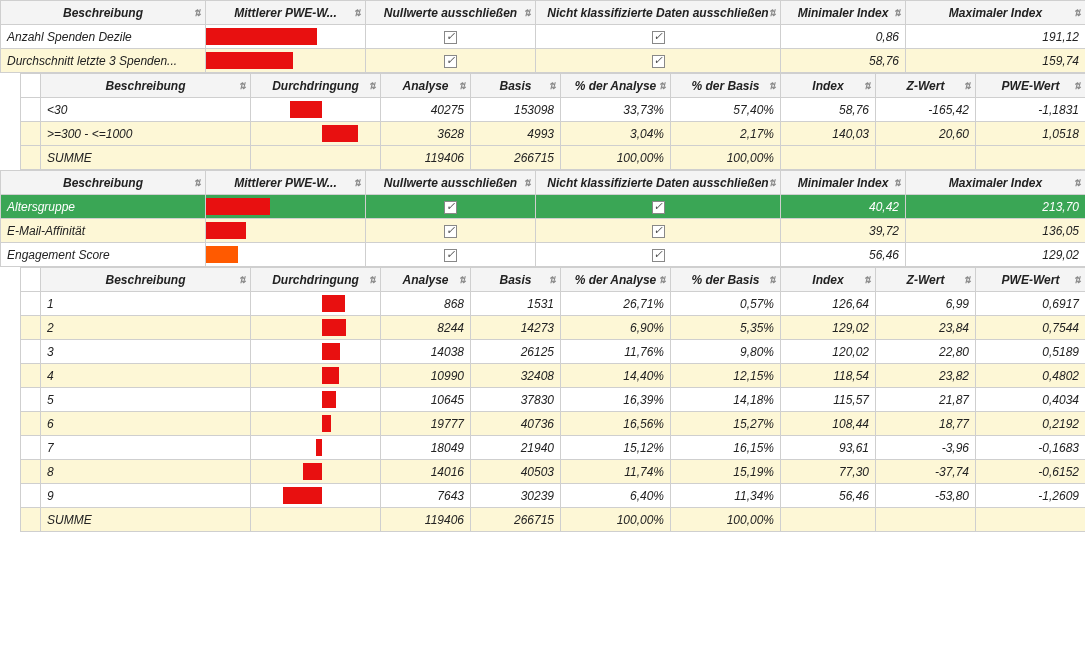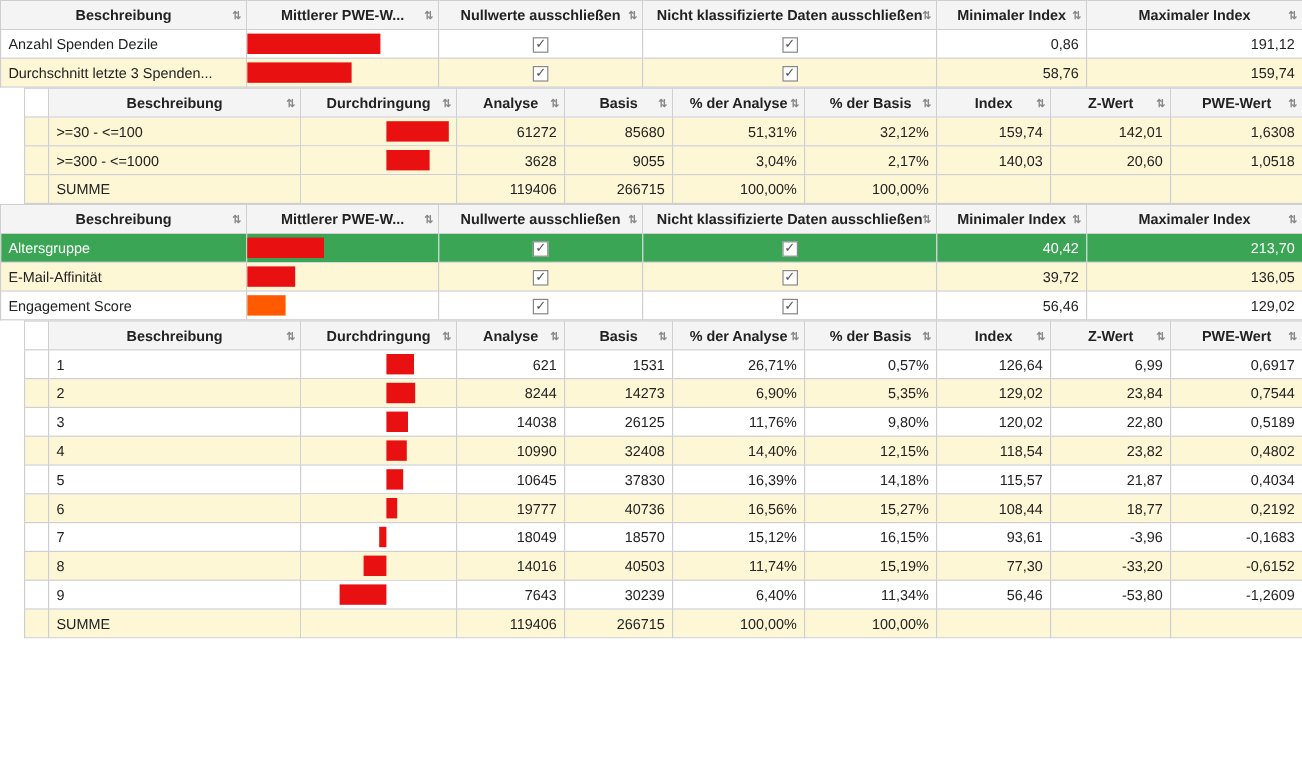--- a/index.html
+++ b/index.html
@@ -8,20 +8,21 @@
     font-family: "Segoe UI", Tahoma, sans-serif;
     font-size: 12px;
     color: #222;
     background: #fff;
     width: 1085px;
   }
   table {
     border-collapse: collapse;
     width: 100%;
     table-layout: fixed;
+    font-style: italic;
   }
   th, td {
     border: 1px solid #cfcfcf;
     padding: 3px 6px;
     height: 24px;
     overflow: hidden;
     white-space: nowrap;
     text-overflow: ellipsis;
   }
   th {
@@ -135,42 +136,42 @@
       <th><span>Analyse</span><span class="sort-glyph">⇅</span></th>
       <th><span>Basis</span><span class="sort-glyph">⇅</span></th>
       <th><span>% der Analyse</span><span class="sort-glyph">⇅</span></th>
       <th><span>% der Basis</span><span class="sort-glyph">⇅</span></th>
       <th><span>Index</span><span class="sort-glyph">⇅</span></th>
       <th><span>Z-Wert</span><span class="sort-glyph">⇅</span></th>
       <th><span>PWE-Wert</span><span class="sort-glyph">⇅</span></th>
     </tr>
   </thead>
   <tbody id="detail1-body">
-      <tr class="alt">
-        <td class="expand-col"></td>
-        <td class="txt">&gt;=30 - &lt;=100</td>
-        <td class="bar-cell">
-          <div class="bar" style="left:55%;width:40%"></div>
-        </td>
-        <td class="num">61272</td>
-        <td class="num">85680</td>
-        <td class="num">51,31%</td>
-        <td class="num">32,12%</td>
-        <td class="num">159,74</td>
-        <td class="num">142,01</td>
-        <td class="num">1,6308</td>
+      <tr>
+        <td class="expand-col"></td>
+        <td class="txt">&lt;30</td>
+        <td class="bar-cell">
+          <div class="bar" style="left:30%;width:25%"></div>
+        </td>
+        <td class="num">40275</td>
+        <td class="num">153098</td>
+        <td class="num">33,73%</td>
+        <td class="num">57,40%</td>
+        <td class="num">58,76</td>
+        <td class="num">-165,42</td>
+        <td class="num">-1,1831</td>
       </tr>
       <tr class="alt">
         <td class="expand-col"></td>
         <td class="txt">&gt;=300 - &lt;=1000</td>
         <td class="bar-cell">
           <div class="bar" style="left:55%;width:28%"></div>
         </td>
         <td class="num">3628</td>
-        <td class="num">9055</td>
+        <td class="num">4993</td>
         <td class="num">3,04%</td>
         <td class="num">2,17%</td>
         <td class="num">140,03</td>
         <td class="num">20,60</td>
         <td class="num">1,0518</td>
       </tr>
       <tr class="alt">
         <td class="expand-col"></td>
         <td class="txt">SUMME</td>
         <td class="bar-cell"></td>
@@ -265,21 +266,21 @@
       <th><span>PWE-Wert</span><span class="sort-glyph">⇅</span></th>
     </tr>
   </thead>
   <tbody id="detail2-body">
       <tr>
         <td class="expand-col"></td>
         <td class="txt">1</td>
         <td class="bar-cell">
           <div class="bar" style="left:55%;width:18%"></div>
         </td>
-        <td class="num">621</td>
+        <td class="num">868</td>
         <td class="num">1531</td>
         <td class="num">26,71%</td>
         <td class="num">0,57%</td>
         <td class="num">126,64</td>
         <td class="num">6,99</td>
         <td class="num">0,6917</td>
       </tr>
       <tr class="alt">
         <td class="expand-col"></td>
         <td class="txt">2</td>
@@ -350,39 +351,39 @@
         <td class="num">18,77</td>
         <td class="num">0,2192</td>
       </tr>
       <tr>
         <td class="expand-col"></td>
         <td class="txt">7</td>
         <td class="bar-cell">
           <div class="bar" style="left:50%;width:5%"></div>
         </td>
         <td class="num">18049</td>
-        <td class="num">18570</td>
+        <td class="num">21940</td>
         <td class="num">15,12%</td>
         <td class="num">16,15%</td>
         <td class="num">93,61</td>
         <td class="num">-3,96</td>
         <td class="num">-0,1683</td>
       </tr>
       <tr class="alt">
         <td class="expand-col"></td>
         <td class="txt">8</td>
         <td class="bar-cell">
           <div class="bar" style="left:40%;width:15%"></div>
         </td>
         <td class="num">14016</td>
         <td class="num">40503</td>
         <td class="num">11,74%</td>
         <td class="num">15,19%</td>
         <td class="num">77,30</td>
-        <td class="num">-33,20</td>
+        <td class="num">-37,74</td>
         <td class="num">-0,6152</td>
       </tr>
       <tr>
         <td class="expand-col"></td>
         <td class="txt">9</td>
         <td class="bar-cell">
           <div class="bar" style="left:25%;width:30%"></div>
         </td>
         <td class="num">7643</td>
         <td class="num">30239</td>

